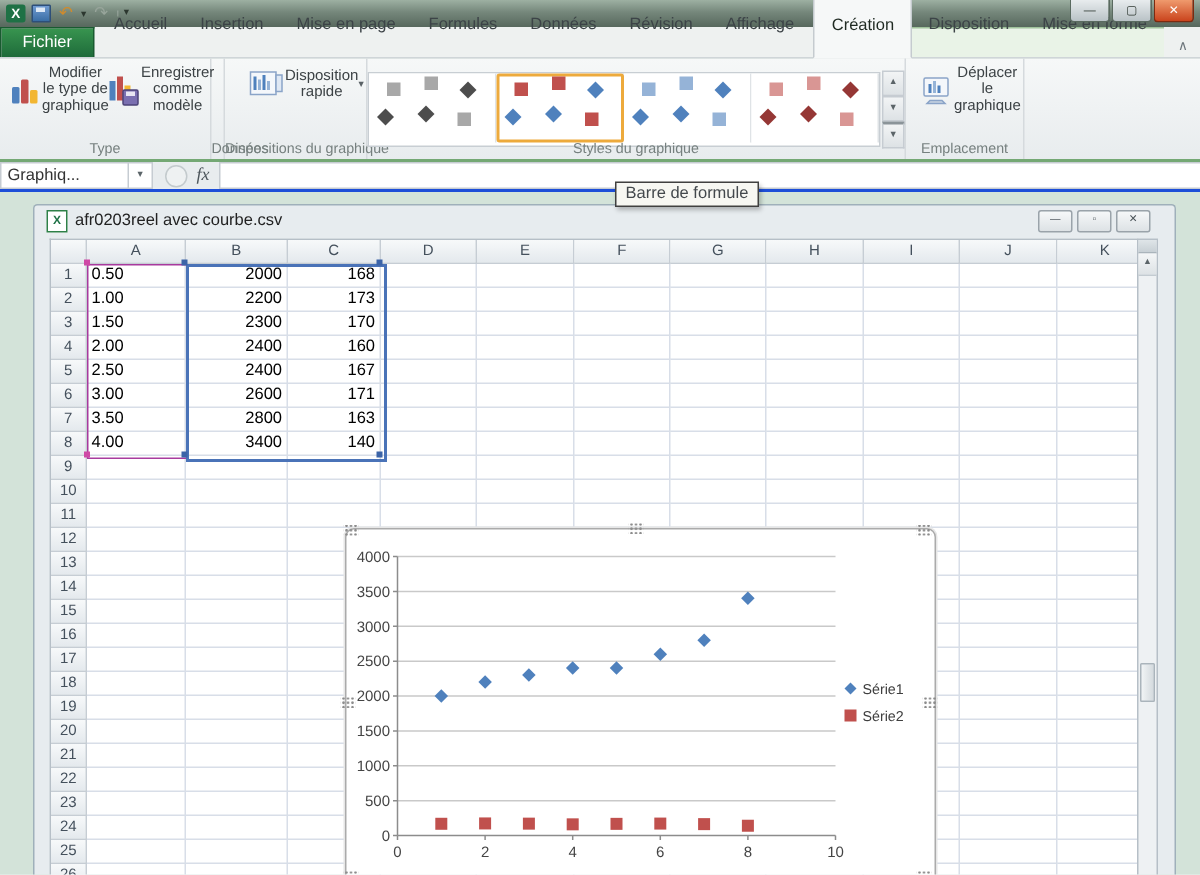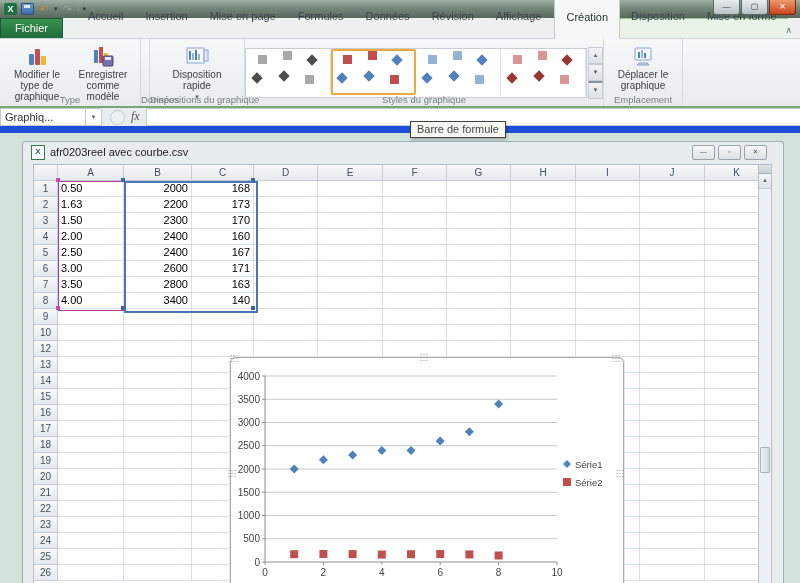--- a/index.html
+++ b/index.html
@@ -19,47 +19,47 @@
   .qat-more{display:inline-flex;flex-direction:column;align-items:center;color:#2c372f;font-size:7px;line-height:4px;border-left:1px solid rgba(255,255,255,.2);padding-left:4px;}
   .app-title{position:absolute;left:0;right:0;text-align:center;font-size:11px;color:#17201a;}
   .ctx-header{position:absolute;left:478px;width:212px;top:0;height:17px;background:linear-gradient(180deg,#6cbb6e 0%,#349a4c 40%,#1f7a38 100%);color:#fff;font-size:11px;text-align:center;line-height:17px;border-radius:0 0 0 0;border-left:1px solid #1a6330;border-right:1px solid #1a6330;z-index:1;}
   .win-controls{position:absolute;right:4px;top:0;display:flex;gap:1px;z-index:3;}
   .wbtn{width:25px;height:14px;border:1px solid #5a6a60;border-top:none;border-radius:0 0 3px 3px;font-size:8px;line-height:13px;text-align:center;color:#303a33;background:linear-gradient(180deg,#e8ecee,#b9c2c6);}
   .wbtn.close{background:linear-gradient(180deg,#ef9a6d,#ca441d);color:#fff;border-color:#7c2a10;}
 
   
   .tabsrow{position:relative;height:20px;background:#eef1f0;display:flex;align-items:flex-end;border-bottom:1px solid #cfd5d8;}
   .tab{font-size:11px;color:#3c4347;padding:12px 11px;line-height:19px;white-space:nowrap;}
-  .tab.file{background:linear-gradient(180deg,#38944f,#1e6b3a);color:#fff;border:1px solid #195a30;border-bottom:none;padding:0 14px;margin-right:14px;}
+  .tab.file{background:linear-gradient(180deg,#38944f,#1e6b3a);color:#fff;border:1px solid #195a30;border-bottom:none;padding:0 14px;margin-right:2px;}
   .ctxzone{display:flex;align-items:flex-end;background:#e9f3e7;border-top:1px solid #9fc29b;height:19px;margin-left:2px;}
   .ctxzone .tab.active{background:#f6f8f8;border:1px solid #c5cbcf;border-bottom:1px solid #f6f8f8;color:#1f2a22;line-height:18px;margin-bottom:-1px;}
   .collapse-btn{position:absolute;right:8px;bottom:3px;color:#6c757b;font-size:9px;line-height:9px;}
 
   
   .ribbon{height:67px;background:linear-gradient(180deg,#f6f8f8,#e8ecee);display:flex;align-items:stretch;}
   .rgroup{position:relative;display:flex;align-items:flex-start;padding:3px 4px 13px 4px;border-right:1px solid #d5dadd;}
   .glabel{position:absolute;bottom:1px;left:0;right:0;text-align:center;font-size:9.5px;color:#76807f;white-space:nowrap;}
-  .bigbtn{width:66px;display:flex;flex-direction:column;align-items:center;font-size:10px;line-height:11px;color:#3c4245;text-align:center;padding-top:1px;}
+  .bigbtn{width:66px;display:flex;flex-direction:row;align-items:center;font-size:10px;line-height:11px;color:#3c4245;text-align:center;padding-top:1px;}
   .bigbtn .bicon{height:26px;display:flex;align-items:center;justify-content:center;}
   .caret-d{font-size:7px;color:#5a6266;}
 
   
   .gallery{display:flex;align-items:center;padding:2px 0;}
   .gtiles{display:flex;height:48px;background:#fff;border:1px solid #c8ced3;}
   .gtile{position:relative;width:84px;height:46px;background:#fff;border-right:1px solid #dfe3e6;}
   .gtile.sel{outline:2px solid #edaa3c;outline-offset:-2px;border-radius:2px;z-index:1;}
   .gm{position:absolute;width:9px;height:9px;}
   .gm.dia{transform:rotate(45deg);width:8px;height:8px;}
   .gctrl{display:flex;flex-direction:column;margin-left:1px;}
   .gcb{width:13px;height:15px;background:linear-gradient(180deg,#f2f4f5,#dde2e5);border:1px solid #c6ccd2;font-size:6px;color:#5b6468;display:flex;align-items:center;justify-content:center;flex-direction:column;line-height:5px;}
 
   .greenline{height:2px;background:#74a874;}
 
   
-  .formularow{height:18px;background:#e8ecee;display:flex;align-items:stretch;border-bottom:7px solid #1d4ed8;}
+  .formularow{height:18px;background:#e8ecee;display:flex;align-items:stretch;border-bottom:2px solid #1d4ed8;}
   .namebox{width:76px;background:#fff;border:1px solid #c6ccd2;font-size:11px;color:#333;padding:0 4px;line-height:16px;}
   .nb-arrow{width:15px;background:#fff;border:1px solid #c6ccd2;border-left:none;font-size:7px;color:#5b6468;text-align:center;line-height:16px;}
   .fx-circle{width:13px;height:13px;border-radius:50%;border:1px solid #c3cacd;background:#eef1f2;margin:2px 4px 0 8px;}
   .fx-lbl{font-style:italic;font-family:"Liberation Serif",serif;font-size:12px;color:#4c555b;padding:1px 6px 0 2px;}
   .fbar-input{flex:1;background:#fff;border:1px solid #c6ccd2;border-right:none;font-size:11px;padding:0 4px;outline:none;}
 
   .tooltip{position:absolute;left:410px;top:121px;background:#f7f7f2;border:1px solid #404040;box-shadow:1px 2px 3px rgba(0,0,0,.25);font-size:11px;color:#43484c;padding:1px 6px 2px 6px;z-index:50;}
 
   
   .canvas{position:relative;height:458px;background:#d3e3d9;}
@@ -301,21 +301,21 @@
             <div class="gc cell ar" style="width: 65px;"></div>
             <div class="gc cell ar" style="width: 64px;"></div>
             <div class="gc cell ar" style="width: 64px;"></div>
             <div class="gc cell ar" style="width: 65px;"></div>
             <div class="gc cell ar" style="width: 64px;"></div>
             <div class="gc cell ar" style="width: 65px;"></div>
             <div class="gc cell ar" style="width: 64px;"></div>
           </div>
           <div class="grow">
             <div class="gc rh">2</div>
-            <div class="gc cell al" style="width: 66px;">1.63</div>
+            <div class="gc cell al" style="width: 66px;">1.00</div>
             <div class="gc cell ar" style="width: 68px;">2200</div>
             <div class="gc cell ar" style="width: 62px;">173</div>
             <div class="gc cell ar" style="width: 64px;"></div>
             <div class="gc cell ar" style="width: 65px;"></div>
             <div class="gc cell ar" style="width: 64px;"></div>
             <div class="gc cell ar" style="width: 64px;"></div>
             <div class="gc cell ar" style="width: 65px;"></div>
             <div class="gc cell ar" style="width: 64px;"></div>
             <div class="gc cell ar" style="width: 65px;"></div>
             <div class="gc cell ar" style="width: 64px;"></div>
@@ -413,20 +413,34 @@
             <div class="gc cell ar" style="width: 65px;"></div>
             <div class="gc cell ar" style="width: 64px;"></div>
             <div class="gc cell ar" style="width: 64px;"></div>
             <div class="gc cell ar" style="width: 65px;"></div>
             <div class="gc cell ar" style="width: 64px;"></div>
             <div class="gc cell ar" style="width: 65px;"></div>
             <div class="gc cell ar" style="width: 64px;"></div>
           </div>
           <div class="grow">
             <div class="gc rh">10</div>
+            <div class="gc cell al" style="width: 66px;"></div>
+            <div class="gc cell ar" style="width: 68px;"></div>
+            <div class="gc cell ar" style="width: 62px;"></div>
+            <div class="gc cell ar" style="width: 64px;"></div>
+            <div class="gc cell ar" style="width: 65px;"></div>
+            <div class="gc cell ar" style="width: 64px;"></div>
+            <div class="gc cell ar" style="width: 64px;"></div>
+            <div class="gc cell ar" style="width: 65px;"></div>
+            <div class="gc cell ar" style="width: 64px;"></div>
+            <div class="gc cell ar" style="width: 65px;"></div>
+            <div class="gc cell ar" style="width: 64px;"></div>
+          </div>
+          <div class="grow">
+            <div class="gc rh">11</div>
             <div class="gc cell al" style="width: 66px;"></div>
             <div class="gc cell ar" style="width: 68px;"></div>
             <div class="gc cell ar" style="width: 62px;"></div>
             <div class="gc cell ar" style="width: 64px;"></div>
             <div class="gc cell ar" style="width: 65px;"></div>
             <div class="gc cell ar" style="width: 64px;"></div>
             <div class="gc cell ar" style="width: 64px;"></div>
             <div class="gc cell ar" style="width: 65px;"></div>
             <div class="gc cell ar" style="width: 64px;"></div>
             <div class="gc cell ar" style="width: 65px;"></div>

